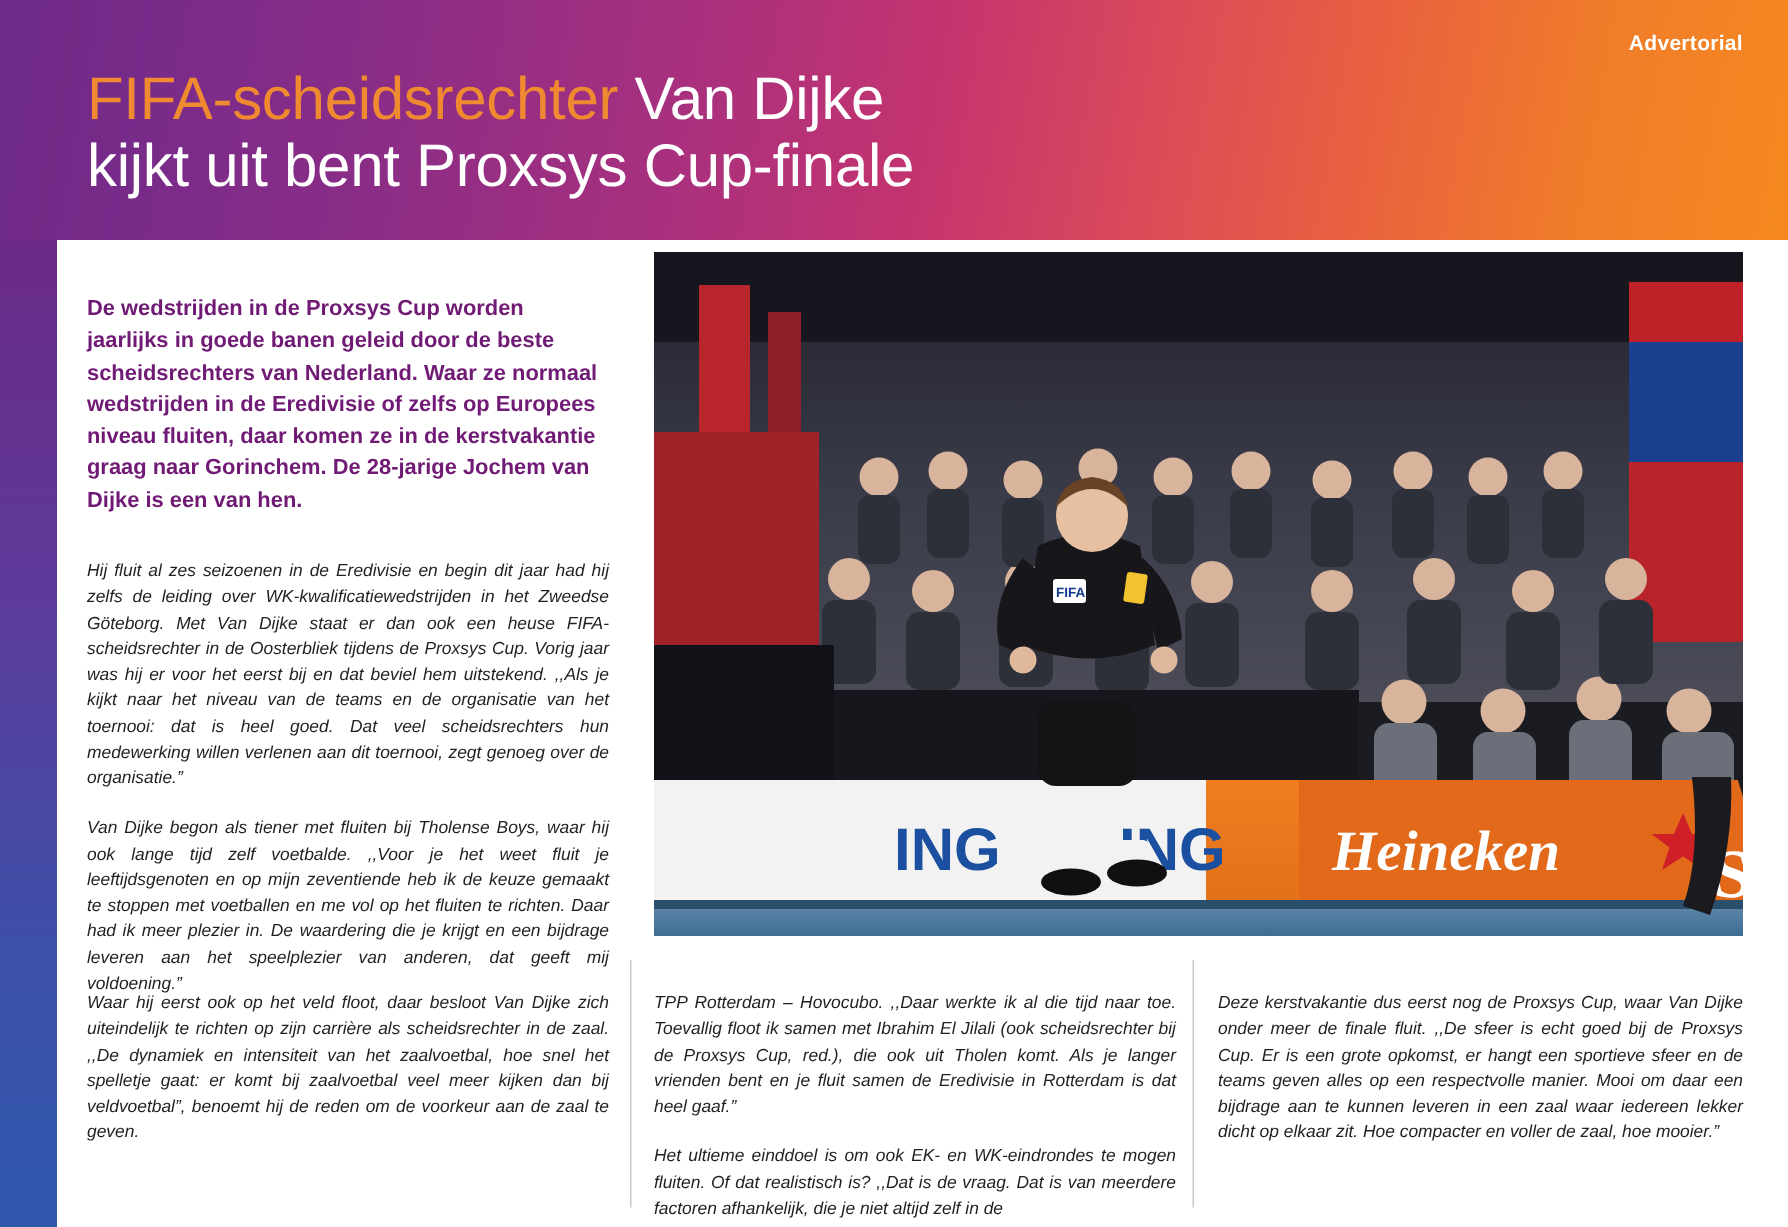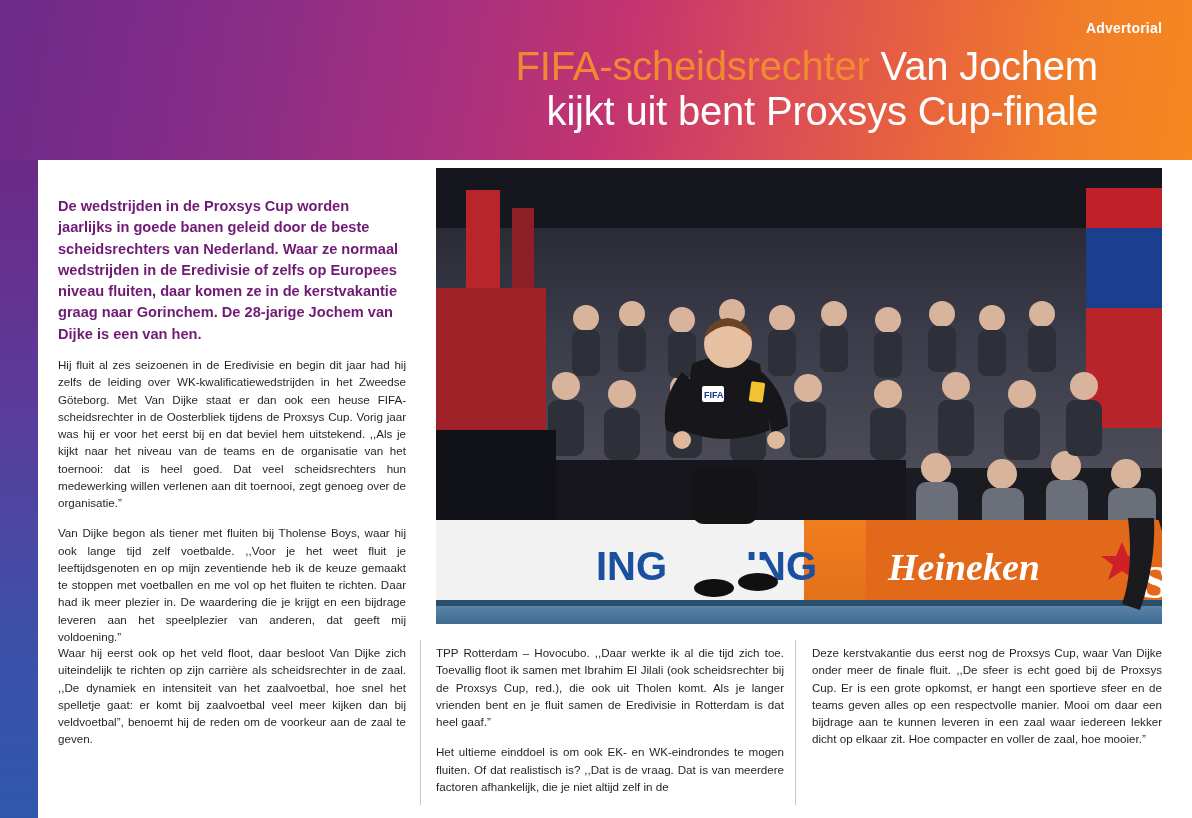--- a/index.html
+++ b/index.html
@@ -26,21 +26,20 @@
     background: linear-gradient(100deg,
         #6d2a86 0%,
         #7a2b8a 10%,
         #8b2d86 22%,
         #a8307e 38%,
         #c4346f 52%,
         #d94a5a 64%,
         #e8613f 76%,
         #f07c2a 88%,
         #f5891f 100%);
-    text-align: right;
   }
   .advertorial {
     position: absolute;
     right: 30px;
     top: 20px;
     color: #ffffff;
     font-size: 14px;
     font-weight: bold;
     letter-spacing: 0.2px;
   }
@@ -88,21 +87,21 @@
     font-size: 14.6px;
     line-height: 1.46;
   }
   .body-col {
     position: absolute;
     font-size: 11.6px;
     line-height: 1.49;
     color: #231f20;
     text-align: justify;
   }
-  .body-col p { margin: 0 0 13px 0; }
+  .body-col p { margin: 16px 0 13px 0; font-style: italic; }
   .col-left-top {
     left: 0;
     top: 160px;
     width: 348px;
   }
   
   .col-b1 { left: 0;    top: 448px; width: 348px; }
   .col-b2 { left: 378px; top: 448px; width: 348px; }
   .col-b3 { left: 754px; top: 448px; width: 350px; }
 
@@ -126,21 +125,21 @@
 </style>
 </head>
 <body>
 
 <div class="page">
 
   <div class="header-band">
     <div class="advertorial">Advertorial</div>
     <div class="headline">
       <span class="l1">
-        <span class="hl-accent">FIFA-scheidsrechter</span><span> Van Jochem</span>
+        <span class="hl-accent">FIFA-scheidsrechter</span><span> Van Dijke</span>
       </span>
       <span class="l2">kijkt uit bent Proxsys Cup-finale</span>
     </div>
   </div>
 
   <div class="left-strip"></div>
 
   <div class="photo">
     <svg width="726" height="456" viewBox="0 0 726 456" role="img" aria-label="sports photo">
 
@@ -280,21 +279,21 @@
     <div class="body-col col-left-top">
       <p>Hij fluit al zes seizoenen in de Eredivisie en begin dit jaar had hij zelfs de leiding over WK-kwalificatiewedstrijden in het Zweedse Göteborg. Met Van Dijke staat er dan ook een heuse FIFA-scheidsrechter in de Oosterbliek tijdens de Proxsys Cup. Vorig jaar was hij er voor het eerst bij en dat beviel hem uitstekend. ,,Als je kijkt naar het niveau van de teams en de organisatie van het toernooi: dat is heel goed. Dat veel scheidsrechters hun medewerking willen verlenen aan dit toernooi, zegt genoeg over de organisatie.”</p>
       <p>Van Dijke begon als tiener met fluiten bij Tholense Boys, waar hij ook lange tijd zelf voetbalde. ,,Voor je het weet fluit je leeftijdsgenoten en op mijn zeventiende heb ik de keuze gemaakt te stoppen met voetballen en me vol op het fluiten te richten. Daar had ik meer plezier in. De waardering die je krijgt en een bijdrage leveren aan het speelplezier van anderen, dat geeft mij voldoening.”</p>
     </div>
 
     <div class="body-col col-b1">
       <p>Waar hij eerst ook op het veld floot, daar besloot Van Dijke zich uiteindelijk te richten op zijn carrière als scheidsrechter in de zaal. ,,De dynamiek en intensiteit van het zaalvoetbal, hoe snel het spelletje gaat: er komt bij zaalvoetbal veel meer kijken dan bij veldvoetbal”, benoemt hij de reden om de voorkeur aan de zaal te geven.</p>
     </div>
 
     <div class="body-col col-b2">
-      <p>TPP Rotterdam – Hovocubo. ,,Daar werkte ik al die tijd zich toe. Toevallig floot ik samen met Ibrahim El Jilali (ook scheidsrechter bij de Proxsys Cup, red.), die ook uit Tholen komt. Als je langer vrienden bent en je fluit samen de Eredivisie in Rotterdam is dat heel gaaf.”</p>
+      <p>TPP Rotterdam – Hovocubo. ,,Daar werkte ik al die tijd naar toe. Toevallig floot ik samen met Ibrahim El Jilali (ook scheidsrechter bij de Proxsys Cup, red.), die ook uit Tholen komt. Als je langer vrienden bent en je fluit samen de Eredivisie in Rotterdam is dat heel gaaf.”</p>
       <p>Het ultieme einddoel is om ook EK- en WK-eindrondes te mogen fluiten. Of dat realistisch is? ,,Dat is de vraag. Dat is van meerdere factoren afhankelijk, die je niet altijd zelf in de</p>
     </div>
 
     <div class="body-col col-b3">
       <p>Deze kerstvakantie dus eerst nog de Proxsys Cup, waar Van Dijke onder meer de finale fluit. ,,De sfeer is echt goed bij de Proxsys Cup. Er is een grote opkomst, er hangt een sportieve sfeer en de teams geven alles op een respectvolle manier. Mooi om daar een bijdrage aan te kunnen leveren in een zaal waar iedereen lekker dicht op elkaar zit. Hoe compacter en voller de zaal, hoe mooier.”</p>
     </div>
   </div>
 
   <div class="vline" style="left:420px; top:640px; height:165px;"></div>
   <div class="vline" style="left:795px; top:640px; height:165px;"></div>

